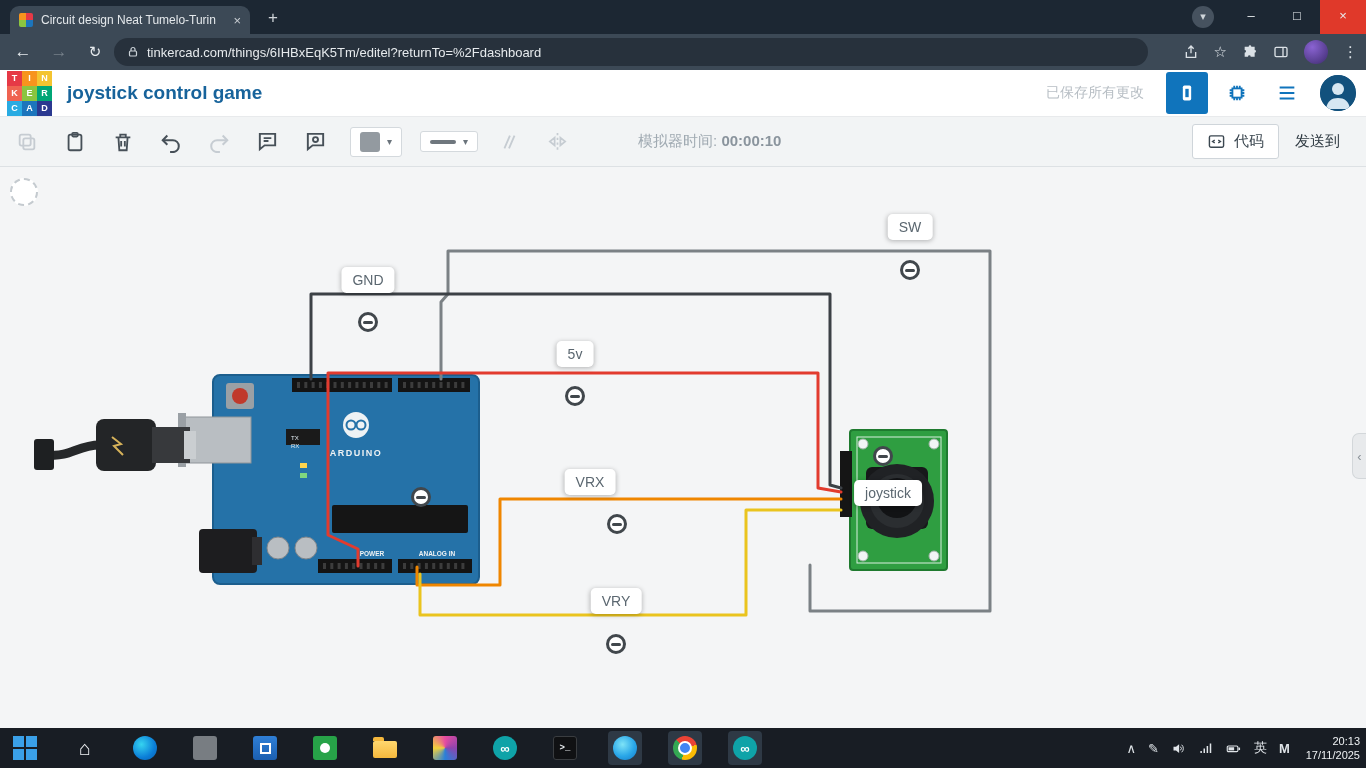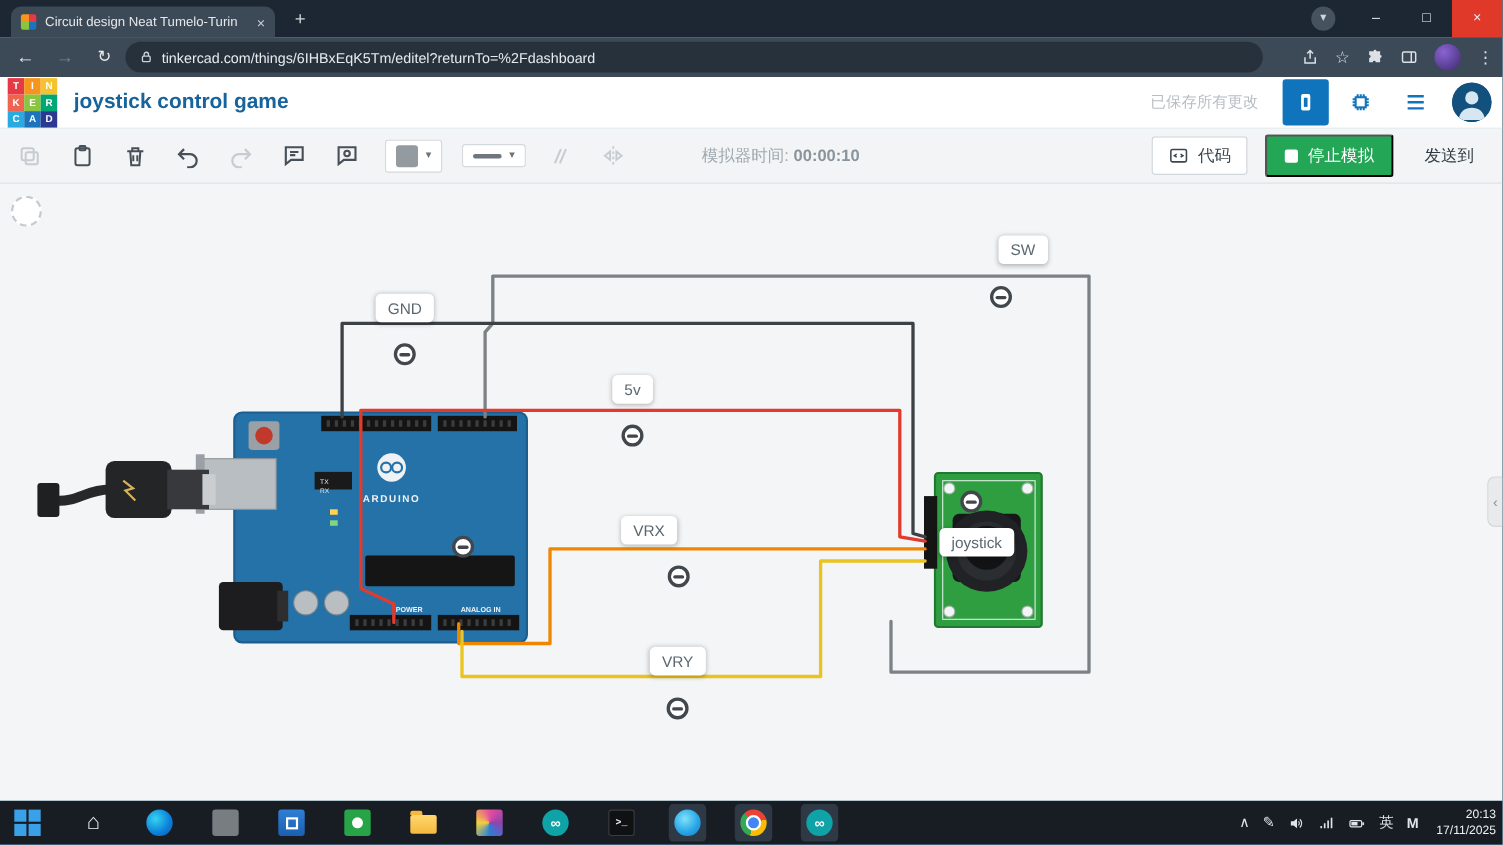--- a/index.html
+++ b/index.html
@@ -257,24 +257,20 @@
       <span>模拟器时间:</span>
       <b>00:00:10</b>
     </span>
     <span class="tb-spacer"></span>
     <button class="btn-code">
       <svg class="lic" width="19" height="17" viewBox="0 0 24 24" fill="none" stroke="#3b4750" stroke-width="2">
           <rect x="2" y="4" width="20" height="16" rx="2"></rect>
           <path d="M9.5 10l-3 2 3 2M14.5 10l3 2-3 2"></path>
         </svg>
       <span>代码</span>
-    </button>
-    <button class="btn-stop">
-      <span class="stop-square"></span>
-      <span>停止模拟</span>
     </button>
     <button class="btn-send">发送到</button>
   </div>
 
   <div class="canvas">
 
     <svg class="scene" width="1366" height="561" viewBox="0 0 1366 561">
 
       <g>
         <rect x="213" y="208" width="266" height="209" rx="7" fill="#2572a8" stroke="#1c5e8d" stroke-width="2"></rect>
@@ -338,21 +334,21 @@
         <path d="M358,399 L358,382 L328,368 L328,206 L818,206 L818,321 L841,325" stroke="#e23b2e"></path>
         <path d="M841,332 L500,332 L500,418 L417,418 L417,400" stroke="#ef8600"></path>
         <path d="M841,343 L746,343 L746,448 L420,448 L420,407" stroke="#eac41e"></path>
       </g>
     </svg>
 
     <div class="fit-btn"></div>
     <div class="panel-tab">‹</div>
 
     <div class="pin-label" style="left:368px;top:100px">GND</div>
-    <div class="pin-label" style="left:930px;top:47px">SW</div>
+    <div class="pin-label" style="left:910px;top:47px">SW</div>
     <div class="pin-label" style="left:575px;top:174px">5v</div>
     <div class="pin-label" style="left:590px;top:302px">VRX</div>
     <div class="pin-label" style="left:616px;top:421px">VRY</div>
     <div class="pin-label" style="left:888px;top:313px">joystick</div>
 
     <div class="pin-marker" style="left:358px;top:145px"></div>
     <div class="pin-marker" style="left:900px;top:93px"></div>
     <div class="pin-marker" style="left:565px;top:219px"></div>
     <div class="pin-marker" style="left:607px;top:347px"></div>
     <div class="pin-marker" style="left:606px;top:467px"></div>

